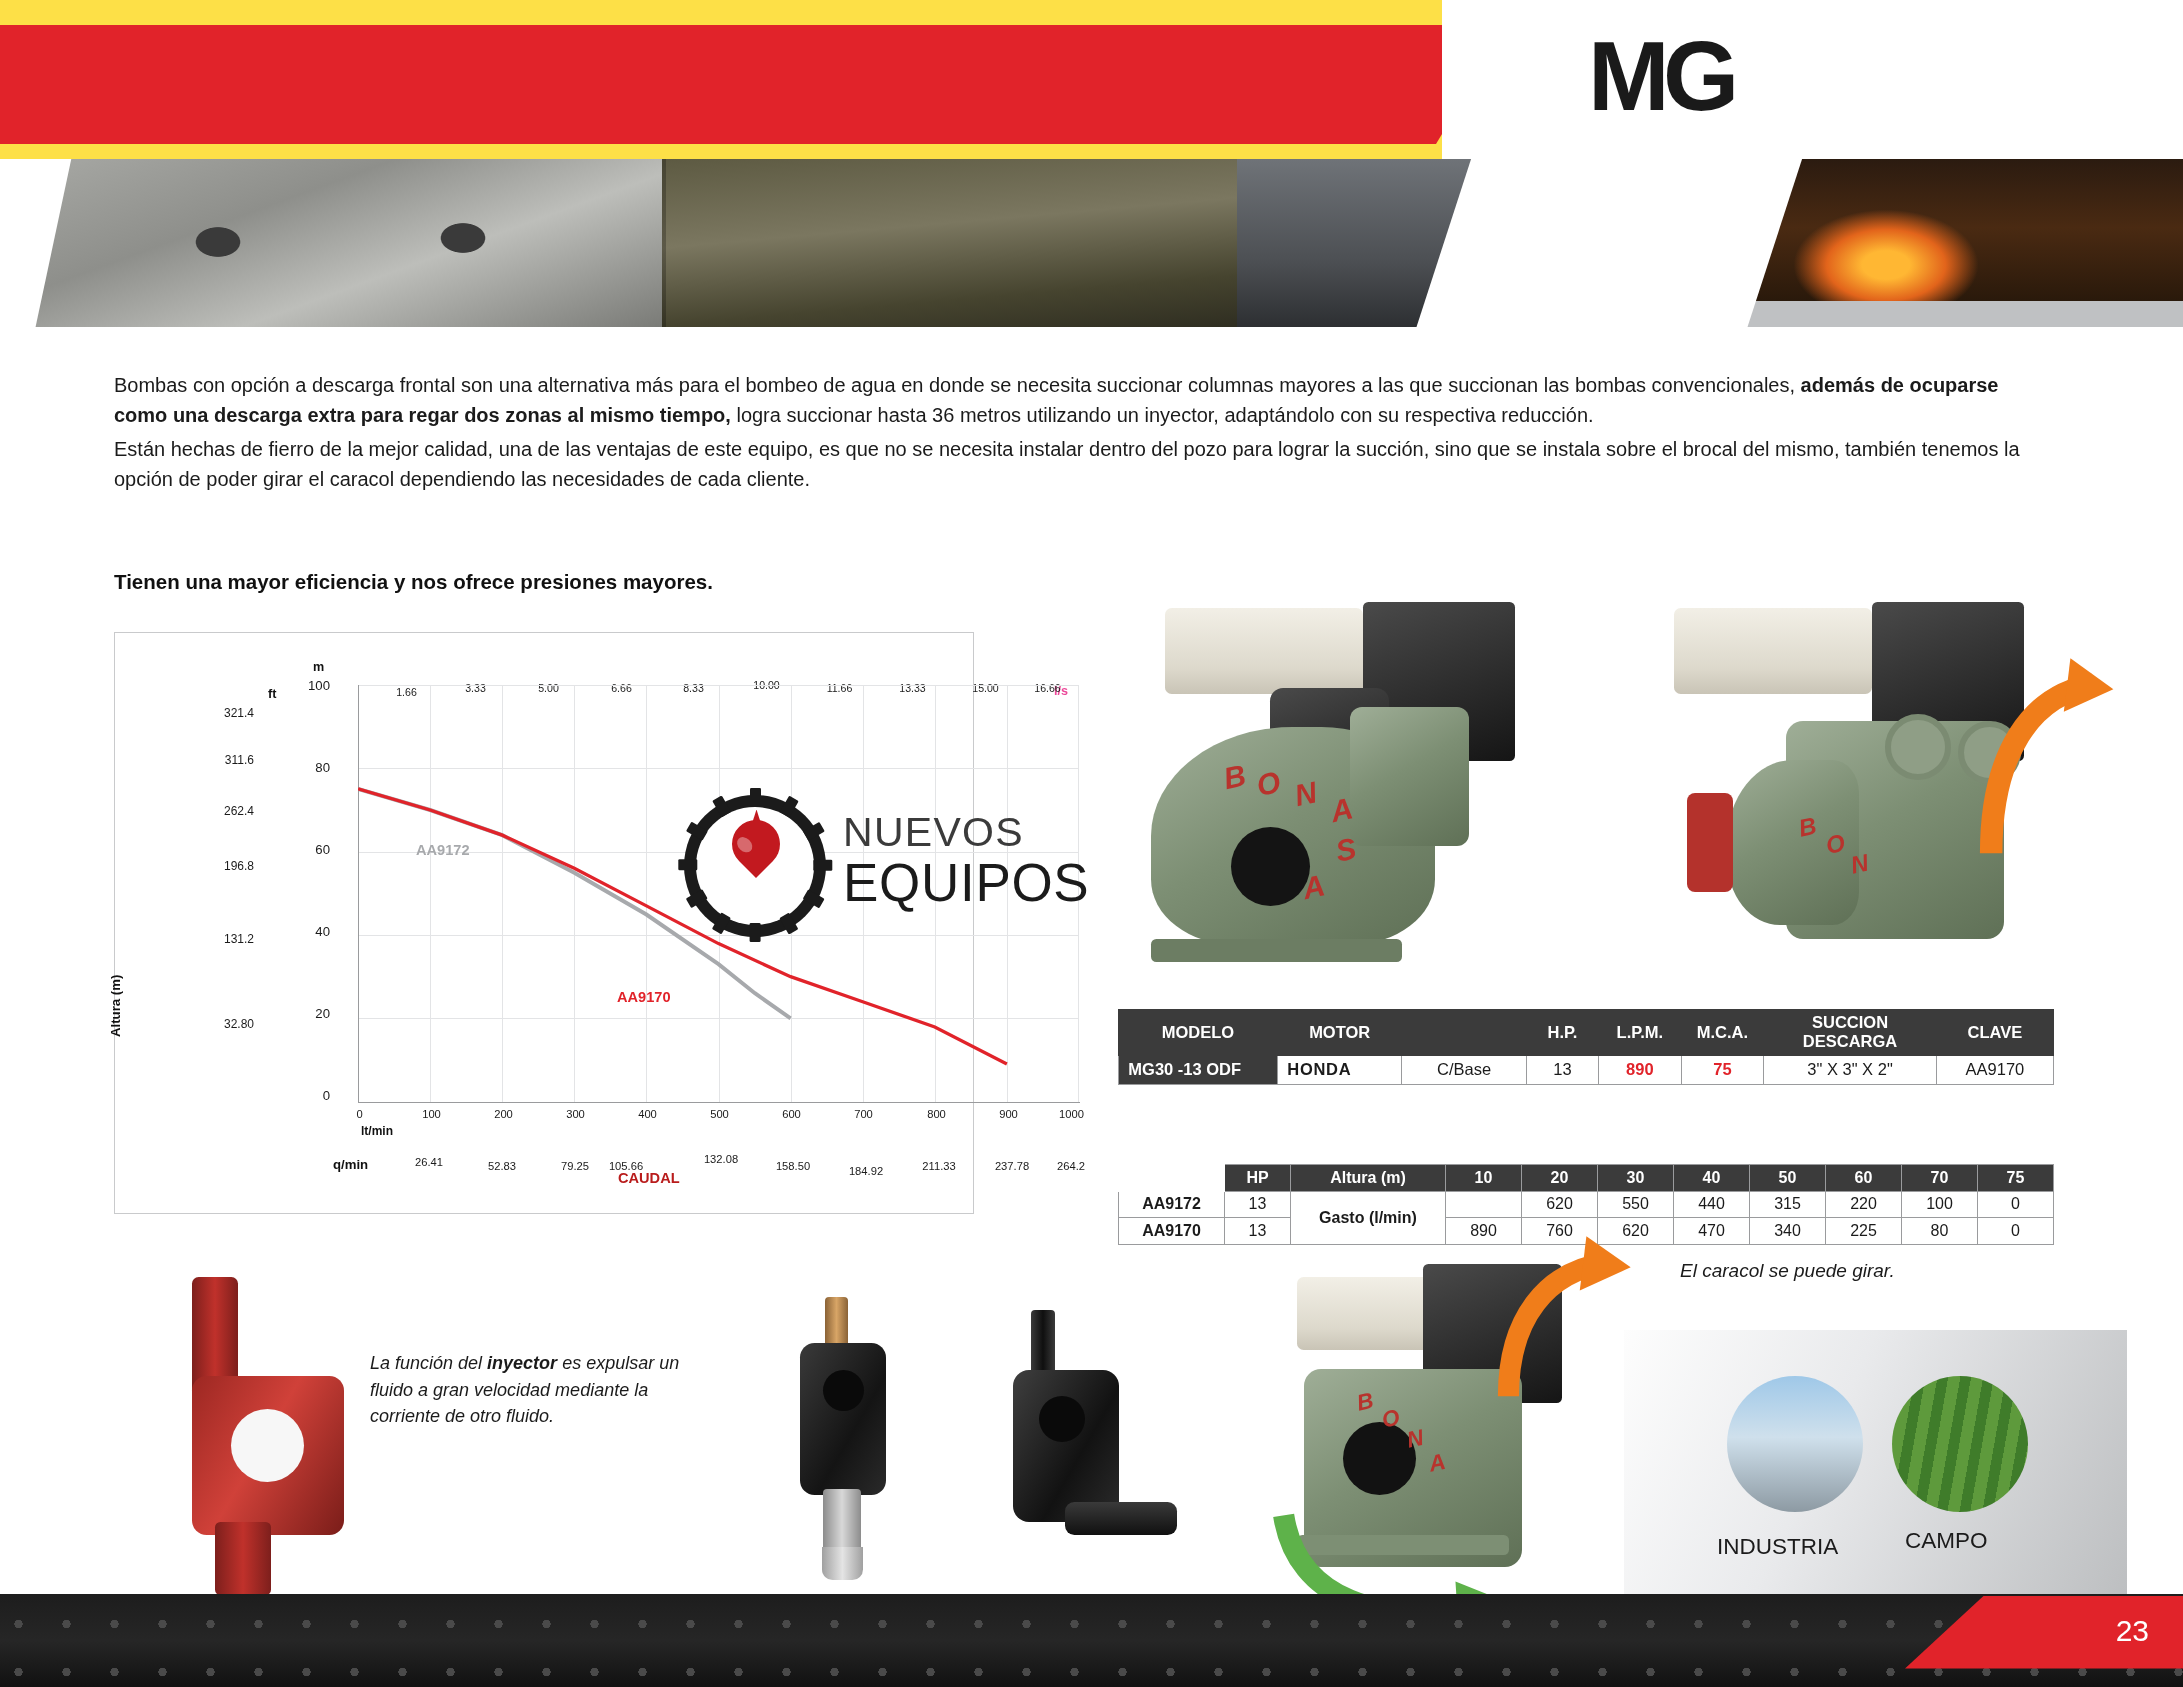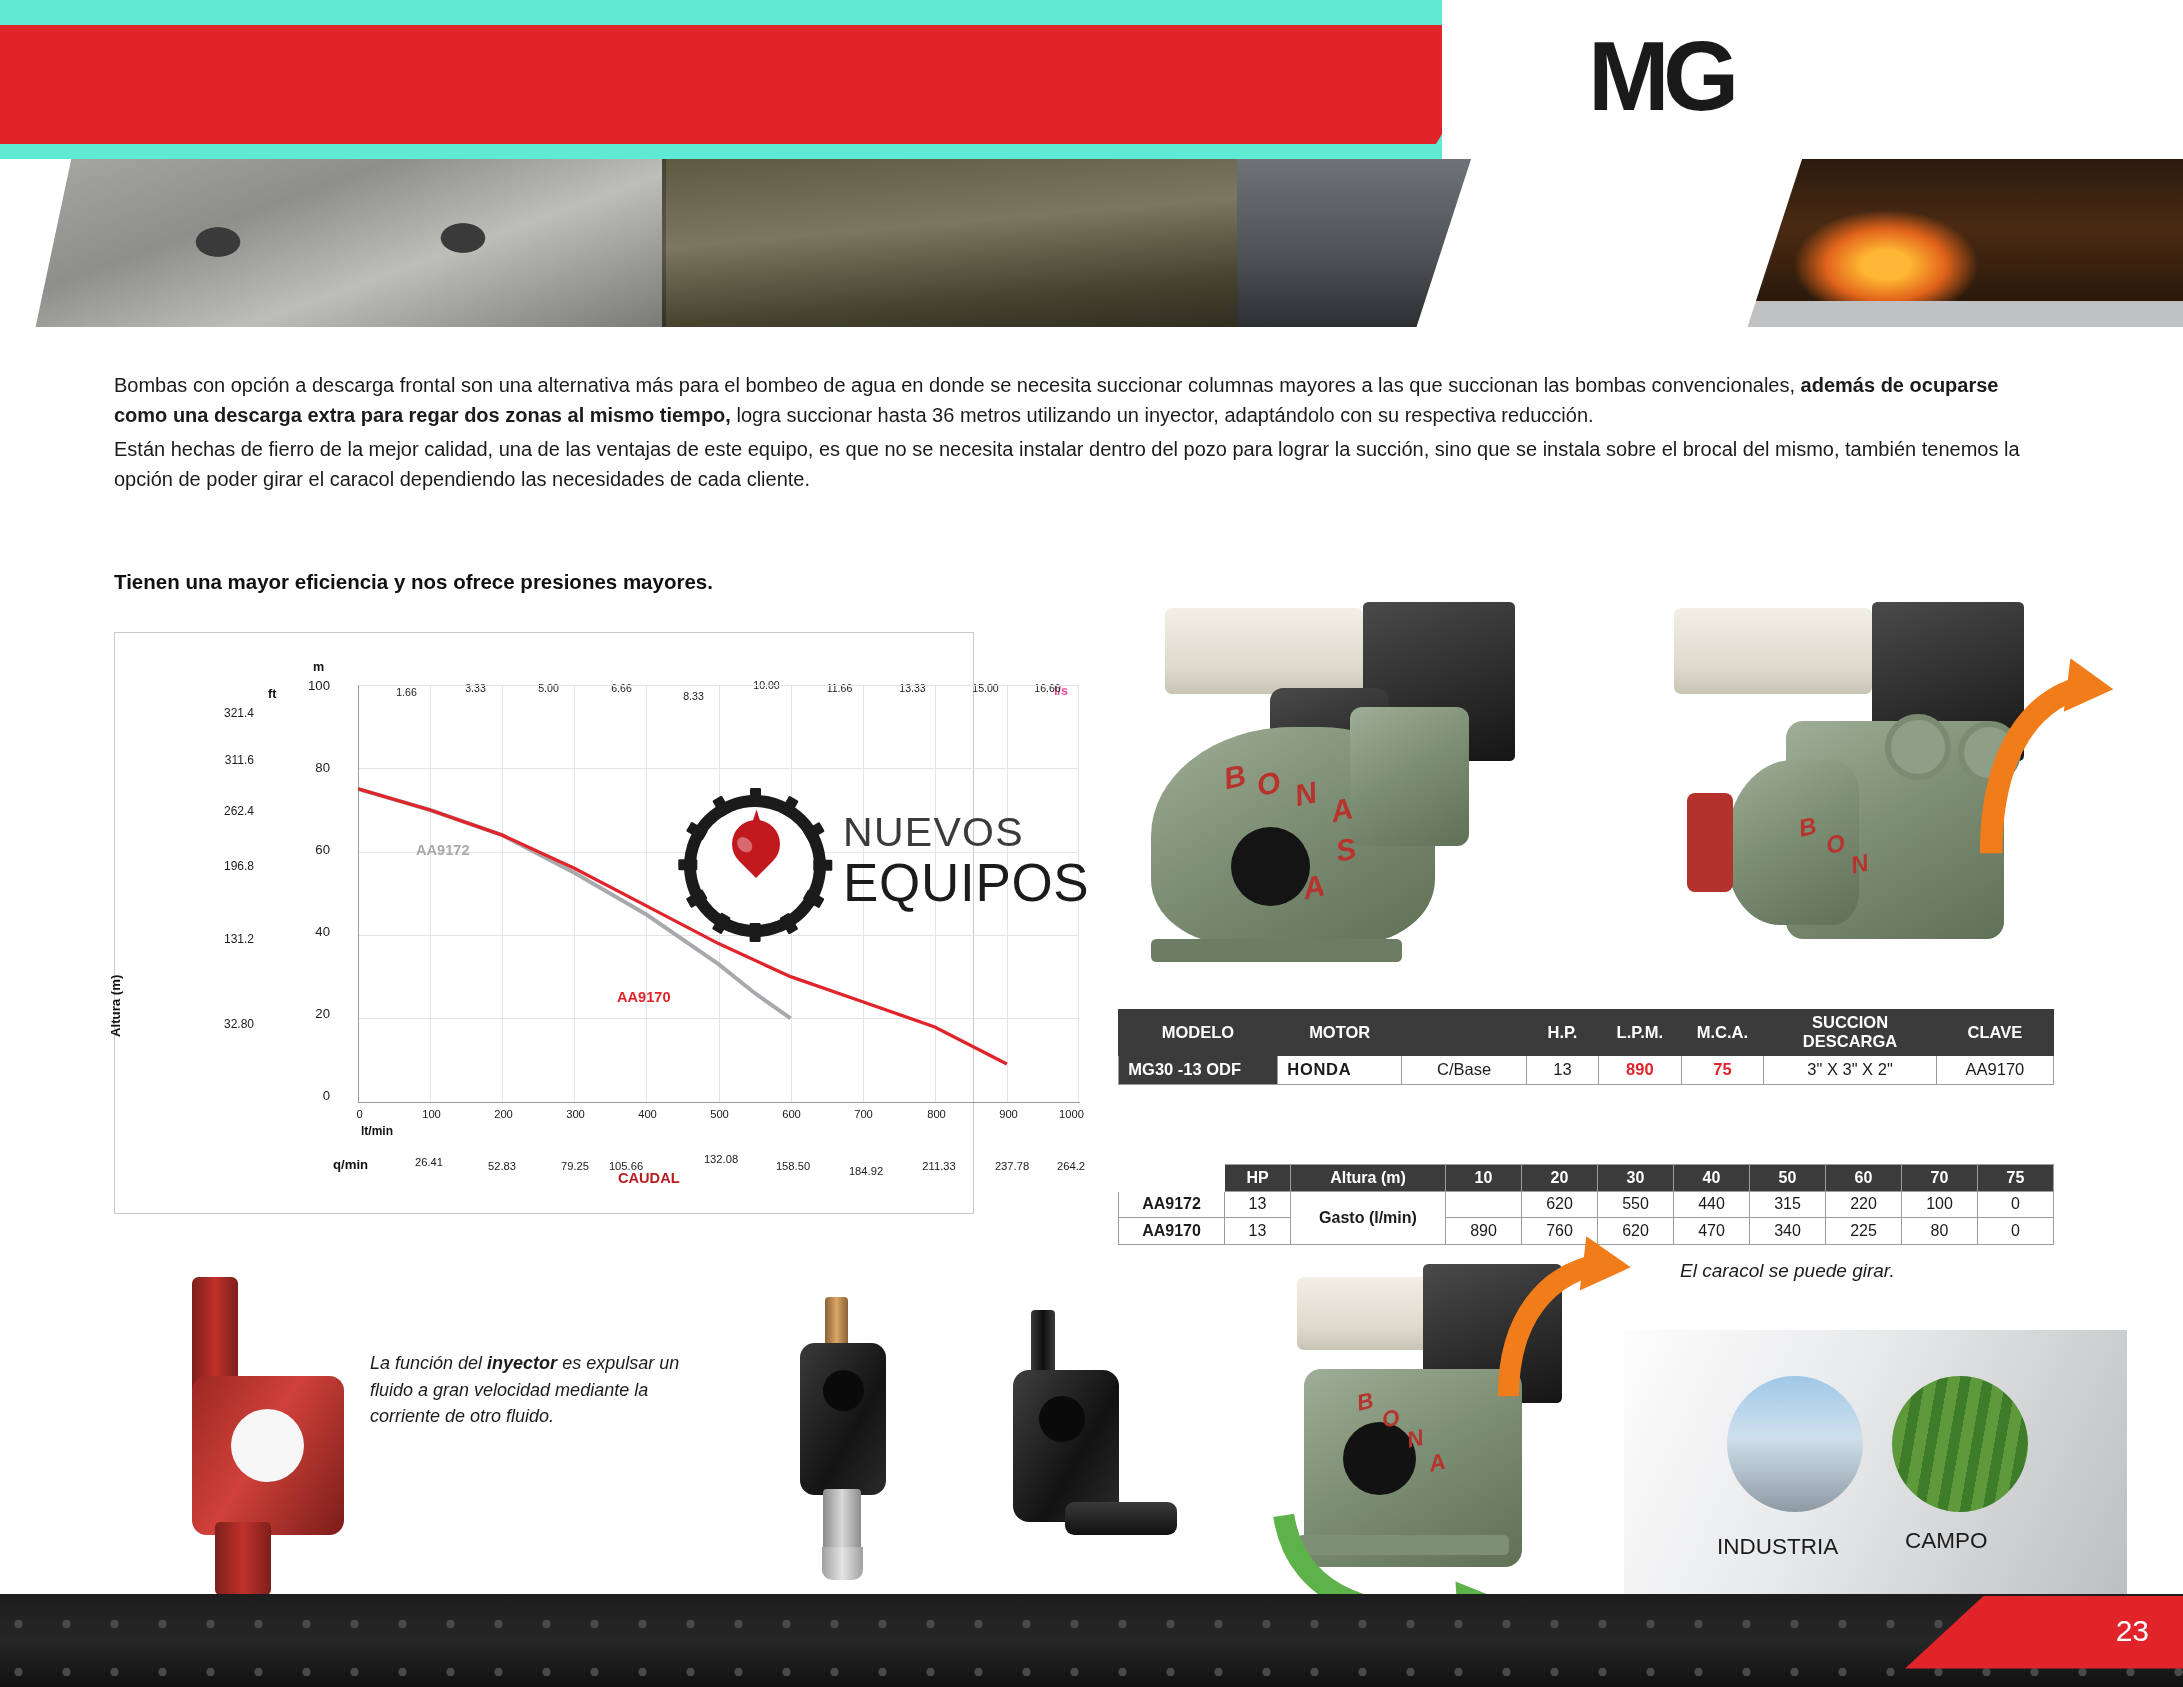--- a/index.html
+++ b/index.html
@@ -7,21 +7,21 @@
   body {
     width:2183px; height:1687px; position:relative;
     background:#ffffff;
     font-family:"Liberation Sans", sans-serif;
     overflow:hidden;
   }
 
   
   .header-band {
     position:absolute; left:0; top:0; width:2183px; height:159px;
-    background:#5eead4;
+    background:#fde047;
   }
   .red-bar {
     position:absolute; left:0; top:25px; width:1508px; height:119px;
     background:#e1232a;
     clip-path: polygon(0 0, 1508px 0, 1436px 119px, 0 119px);
   }
   .dark-bar {
     position:absolute; left:1442px; top:0; width:741px; height:159px;
     background:#ffffff;
   }
@@ -281,21 +281,21 @@
   <div class="ytick-ft" style="left:79px; top:120px;">311.6</div>
   <div class="ytick-ft" style="left:79px; top:171px;">262.4</div>
   <div class="ytick-ft" style="left:79px; top:226px;">196.8</div>
   <div class="ytick-ft" style="left:79px; top:299px;">131.2</div>
   <div class="ytick-ft" style="left:79px; top:384px;">32.80</div>
 
   <div class="toptick" style="left:265px; top:53px;">1.66</div>
   <div class="toptick" style="left:334px; top:49px;">3.33</div>
   <div class="toptick" style="left:407px; top:49px;">5.00</div>
   <div class="toptick" style="left:480px; top:49px;">6.66</div>
-  <div class="toptick" style="left:552px; top:49px;margin-top:8px;">8.33</div>
+  <div class="toptick" style="left:552px; top:49px;">8.33</div>
   <div class="toptick" style="left:625px; top:46px;">10.00</div>
   <div class="toptick" style="left:698px; top:49px;">11.66</div>
   <div class="toptick" style="left:771px; top:49px;">13.33</div>
   <div class="toptick" style="left:844px; top:49px;">15.00</div>
   <div class="toptick" style="left:906px; top:49px;">16.66</div>
 
   <div class="plot-area">
     <div class="gridline-v" style="left:0px;"></div>
     <div class="gridline-v" style="left:72px;"></div>
     <div class="gridline-v" style="left:144px;"></div>

